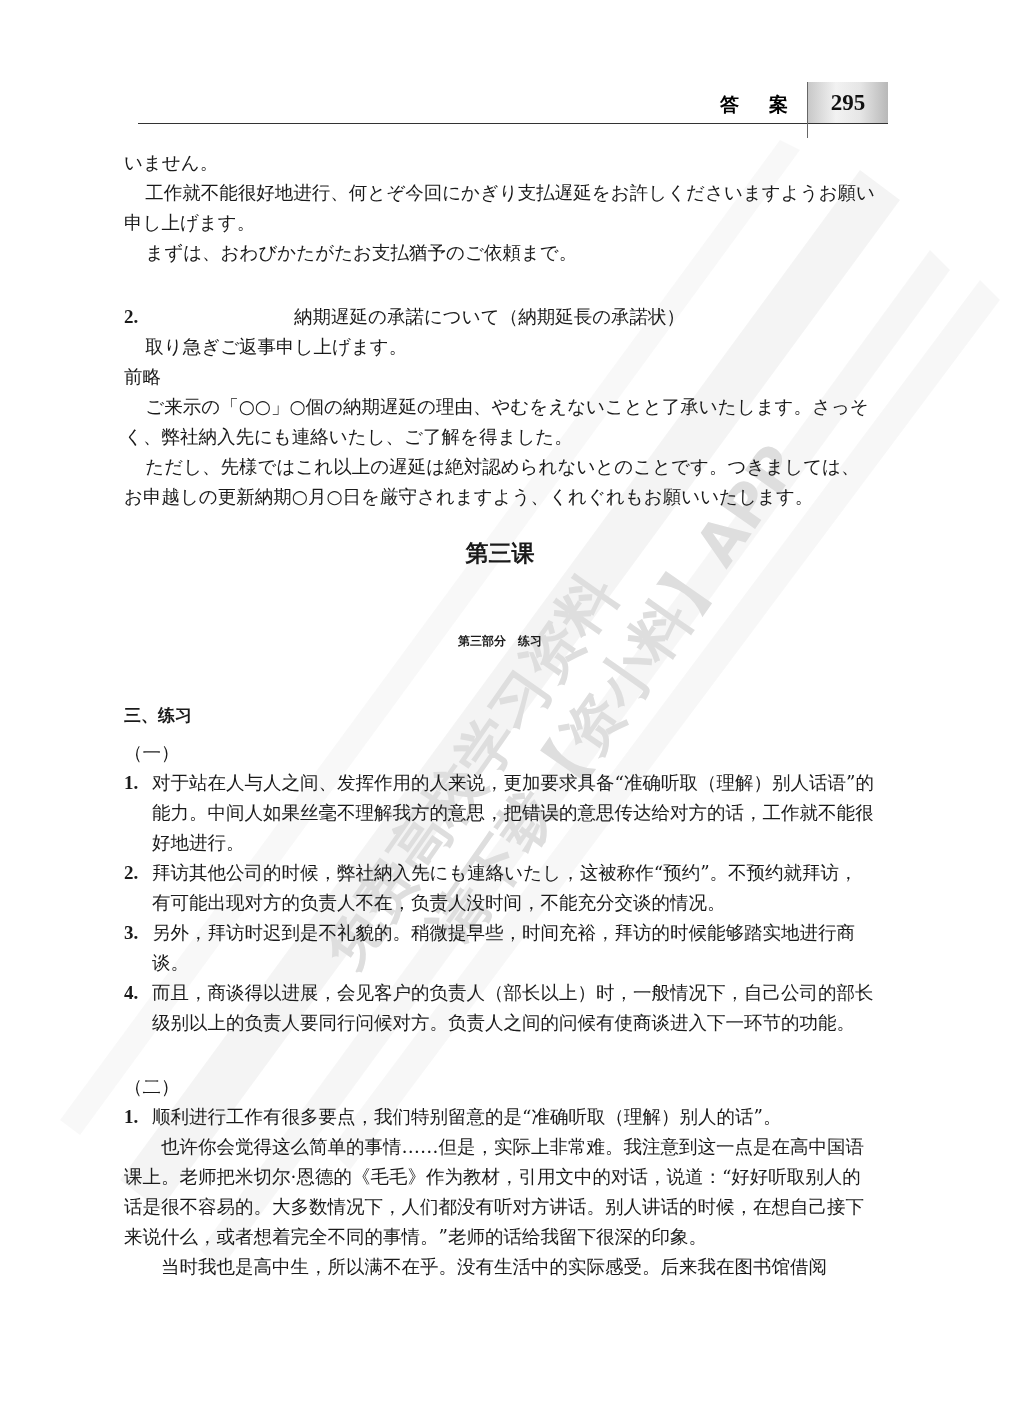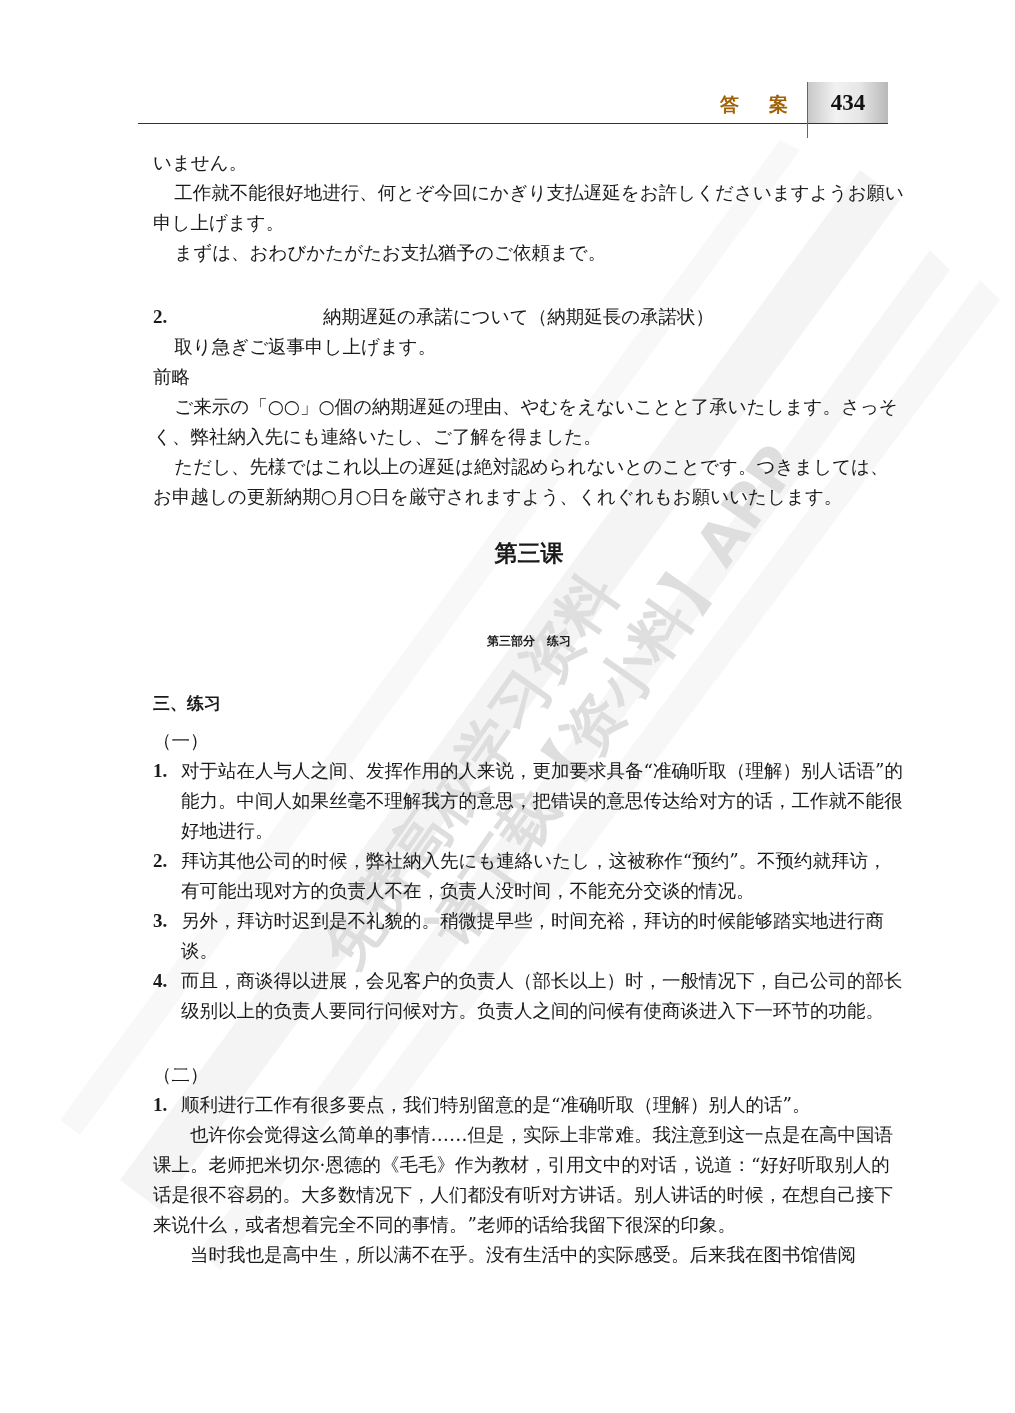--- a/index.html
+++ b/index.html
@@ -46,39 +46,39 @@
       height: 56px;
       background: #666;
     }
     .header-label {
       position: absolute;
       left: 582px;
       top: 10px;
       font-size: 19px;
       font-weight: bold;
       letter-spacing: 30px;
-      color: #a16207;
+      color: #000000;
     }
     .page-number-box {
       position: absolute;
       left: 670px;
       top: 0;
       width: 80px;
       height: 41px;
       background: linear-gradient(90deg, #c8c8c8 0%, #f2f2f2 35%, #e6e6e6 65%, #b8b8b8 100%);
       text-align: center;
       line-height: 41px;
       font-family: "Liberation Serif", serif;
       font-weight: bold;
       font-size: 23px;
       color: #111;
     }
     .content {
       position: absolute;
-      left: 153px;
+      left: 124px;
       top: 148px;
       width: 752px;
       z-index: 1;
       font-size: 18.5px;
       line-height: 30px;
     }
     .p { margin: 0; }
     .indent { text-indent: 1.15em; }
     .indent2 { text-indent: 2em; }
     .gap-lg { height: 34px; }
@@ -109,21 +109,21 @@
       font-size: 12px;
       margin-top: 56px;
       height: 30px;
       line-height: 30px;
       word-spacing: 0.6em;
     }
     .section-label {
       font-family: "DejaVu Sans", "Liberation Sans", sans-serif;
       font-weight: bold;
       font-size: 17px;
-      margin-top: 32px;
+      margin-top: 44px;
       height: 30px;
     }
     .sub-label {
       margin-top: 8px;
       height: 30px;
     }
     .numbered {
       display: flex;
     }
     .numbered .num-bold {
@@ -144,21 +144,21 @@
     <polygon points="330,1150 980,280 1000,300 350,1170" fill="#f2f2f2"></polygon>
   </g>
   <g transform="rotate(-55 520 760)" fill="#dedede" font-family="DejaVu Sans, sans-serif" font-weight="bold" font-size="58">
     <text x="250" y="745">免费高校学习资料</text>
     <text x="330" y="820">请下载【资小料】APP</text>
   </g>
 </svg>
 
 <div class="page-header">
   <div class="header-label">答案</div>
-  <div class="page-number-box">434</div>
+  <div class="page-number-box">295</div>
   <div class="header-rule"></div>
   <div class="header-vrule"></div>
 </div>
 
 <div class="content">
 
   <p class="p">いません。</p>
   <p class="p indent">工作就不能很好地进行、何とぞ今回にかぎり支払遅延をお許しくださいますようお願い申し上げます。</p>
   <p class="p indent">まずは、おわびかたがたお支払猶予のご依頼まで。</p>
 

